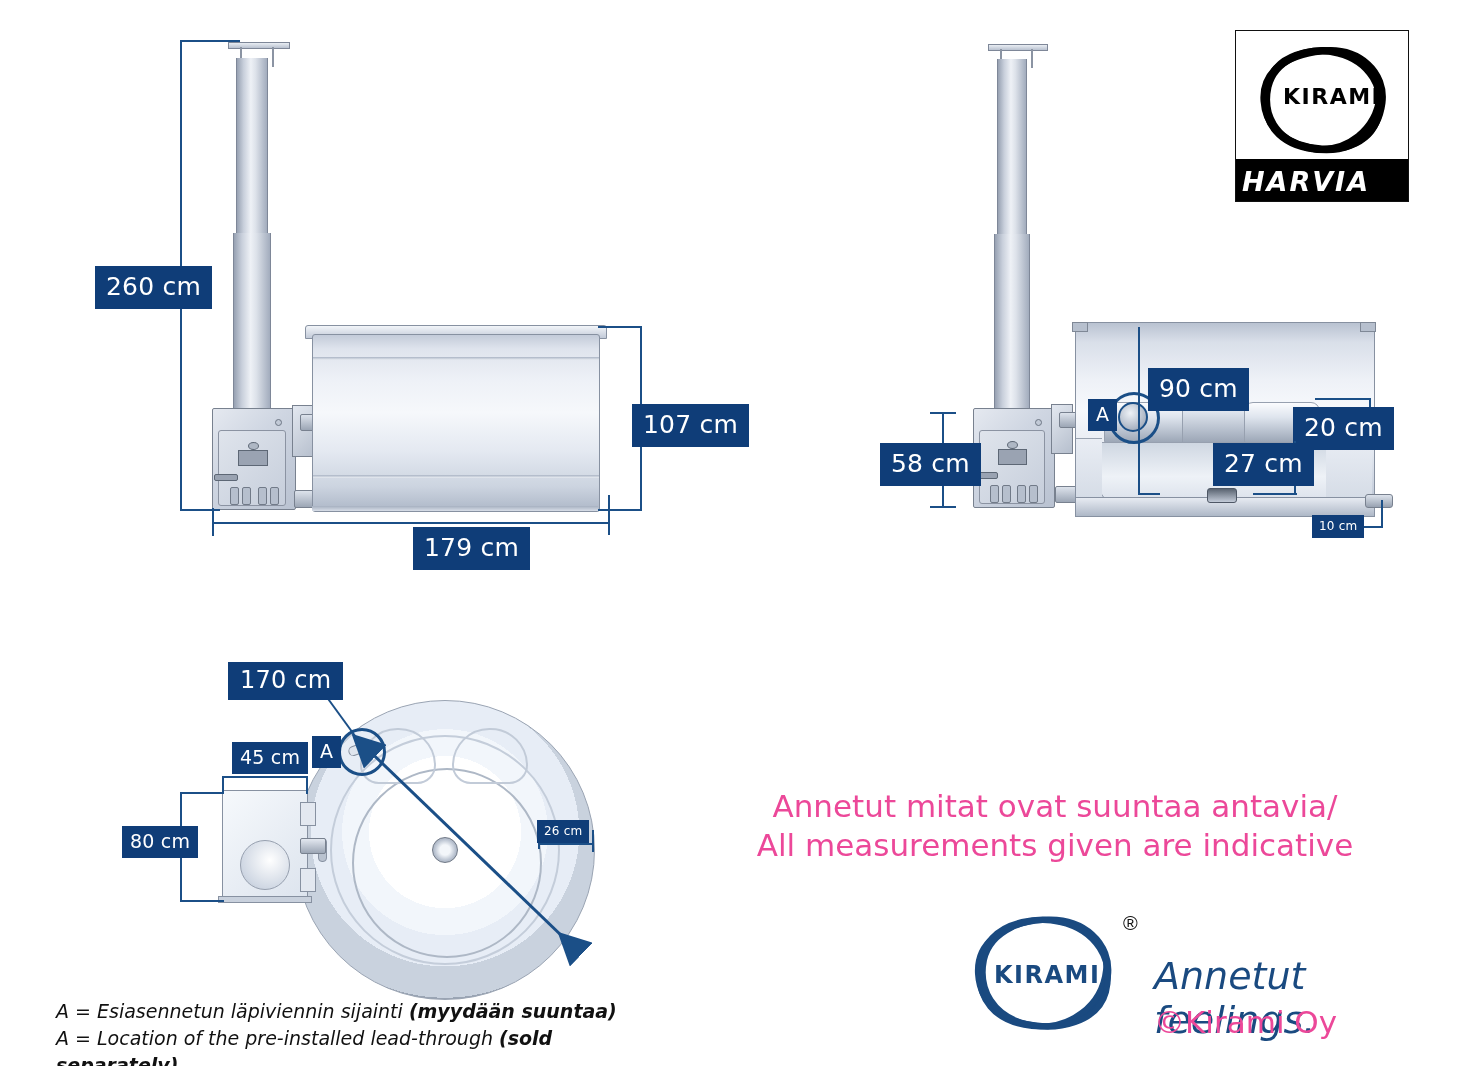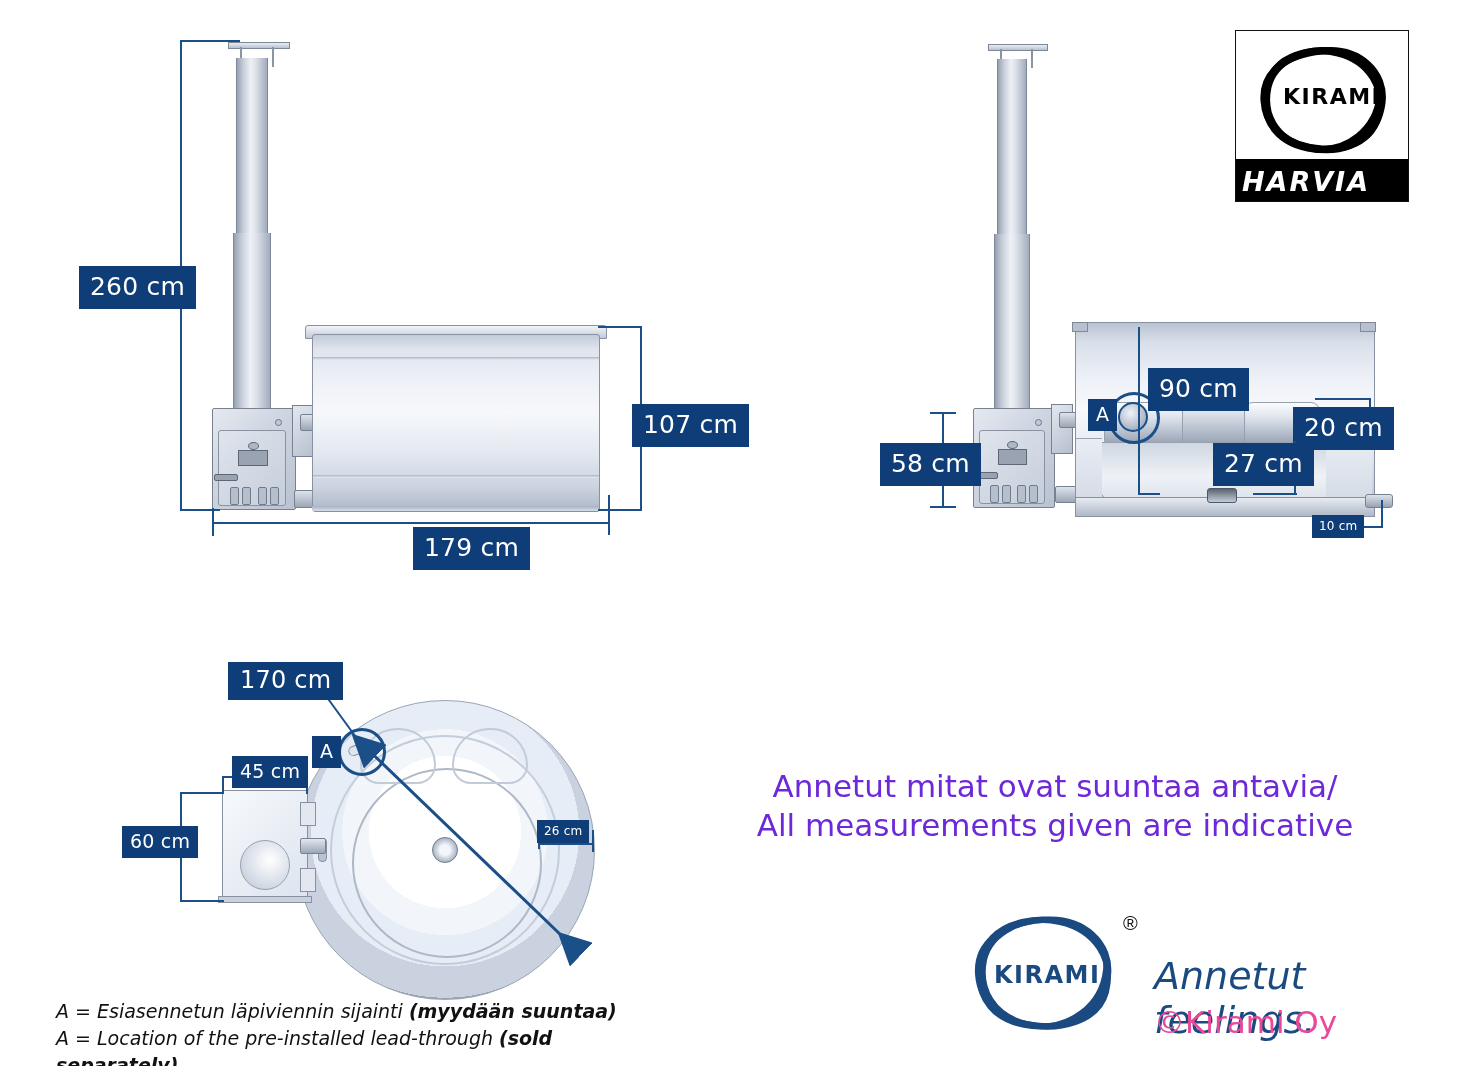--- a/index.html
+++ b/index.html
@@ -125,22 +125,23 @@
     position:absolute;color:#fff;font-style:italic;font-weight:bold;
     font-size:27px;letter-spacing:2px;
     font-family:"DejaVu Sans","Liberation Sans",sans-serif;
   }
   .kirami-word{
     position:absolute;font-weight:bold;letter-spacing:1.5px;
     font-family:"DejaVu Sans","Liberation Sans",sans-serif;
   }
 
   .indicative{
-    position:absolute;font-size:31px;line-height:1.26;text-align:center;color:#6d28d9;
-    font-family:"DejaVu Sans","Liberation Sans",sans-serif;
+    position:absolute;font-size:31px;line-height:1.26;text-align:center;color:#ec4899;
+    font-family:"DejaVu Sans","Liberation Sans",sans-serif;
+    margin-top:20px;
   }
   .legend{
     position:absolute;font-style:italic;font-size:19px;line-height:1.42;color:#111;
     font-family:"DejaVu Sans","Liberation Sans",sans-serif;
   }
   .legend b{font-weight:bold;font-style:italic;}
 
   .tagline{
     position:absolute;font-style:italic;color:#1a4a80;font-size:38px;
     font-family:"DejaVu Sans","Liberation Sans",sans-serif;
@@ -184,21 +185,21 @@
     <div class="abs rim" style="left:305px;top:325px;width:300px;height:12px;"></div>
     <div class="abs tub" style="left:312px;top:334px;width:286px;height:176px;">
       <div class="band" style="top:22px;"></div>
       <div class="band" style="top:140px;"></div>
     </div>
     <div class="abs" style="left:312px;top:506px;width:286px;height:5px;background:linear-gradient(180deg,#a6b0c0,#d8dee8);"></div>
 
     <div class="ln lnv" style="left:180px;top:40px;height:470px;"></div>
     <div class="ln lnh" style="left:180px;top:40px;width:60px;"></div>
     <div class="ln lnh" style="left:180px;top:509px;width:40px;"></div>
-    <div class="dim" style="left:79px;top:266px;">260 cm</div>
+    <div class="dim" style="left:95px;top:266px;">260 cm</div>
 
     <div class="ln lnv" style="left:640px;top:326px;height:185px;"></div>
     <div class="ln lnh" style="left:598px;top:326px;width:44px;"></div>
     <div class="ln lnh" style="left:598px;top:509px;width:44px;"></div>
     <div class="dim" style="left:632px;top:404px;">107 cm</div>
 
     <div class="ln lnh" style="left:212px;top:522px;width:398px;"></div>
     <div class="ln lnv" style="left:212px;top:508px;height:28px;"></div>
     <div class="ln lnv" style="left:608px;top:495px;height:40px;"></div>
     <div class="dim" style="left:413px;top:527px;">179 cm</div>
@@ -319,26 +320,26 @@
         </marker>
       </defs>
       <line x1="564" y1="298" x2="358" y2="100" stroke="#1b4f87" stroke-width="3" marker-start="url(#arrStart)" marker-end="url(#arrEnd)"></line>
       <line x1="358" y1="100" x2="318" y2="45" stroke="#1b4f87" stroke-width="2"></line>
     </svg>
     <div class="dim tag" style="left:228px;top:22px;">170 cm</div>
 
     <div class="ln lnh" style="left:222px;top:136px;width:86px;"></div>
     <div class="ln lnv" style="left:222px;top:136px;height:18px;"></div>
     <div class="ln lnv" style="left:306px;top:136px;height:18px;"></div>
-    <div class="dim md" style="left:232px;top:116px;">45 cm</div>
+    <div class="dim md" style="left:232px;top:102px;">45 cm</div>
 
     <div class="ln lnv" style="left:180px;top:152px;height:110px;"></div>
     <div class="ln lnh" style="left:180px;top:152px;width:44px;"></div>
     <div class="ln lnh" style="left:180px;top:260px;width:44px;"></div>
-    <div class="dim md" style="left:122px;top:186px;">60 cm</div>
+    <div class="dim md" style="left:122px;top:186px;">80 cm</div>
 
     <div class="ln lnh" style="left:538px;top:203px;width:56px;"></div>
     <div class="ln lnv" style="left:538px;top:195px;height:14px;"></div>
     <div class="ln lnv" style="left:592px;top:190px;height:22px;"></div>
     <div class="dim sm" style="left:537px;top:180px;">26 cm</div>
   </div>
 
   <div class="indicative" style="left:720px;top:767px;width:670px;">
     <div>Annetut mitat ovat suuntaa antavia/</div>
     <div>All measurements given are indicative</div>

